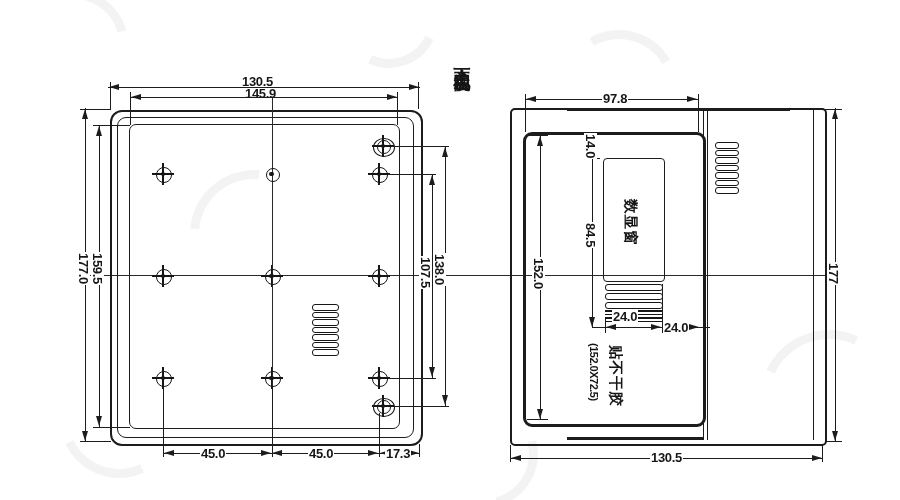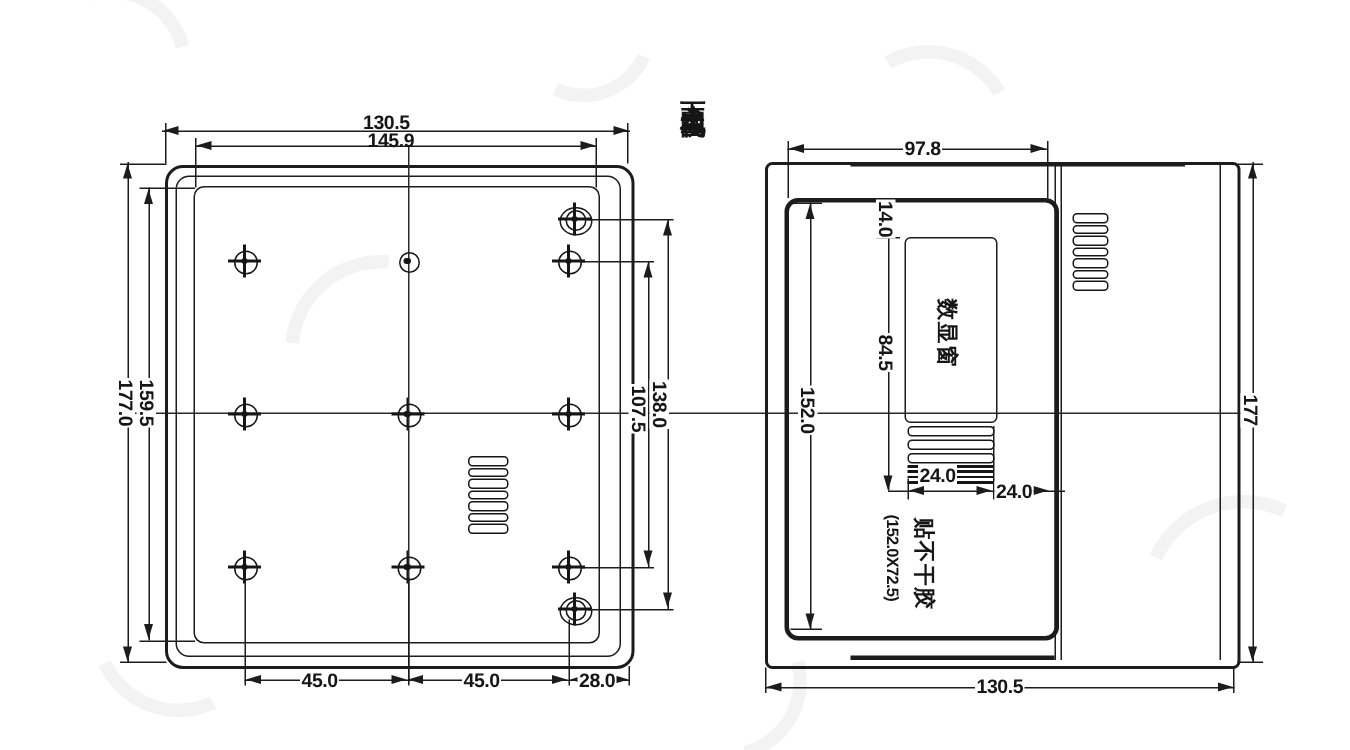--- a/index.html
+++ b/index.html
@@ -196,21 +196,21 @@
 
   <div class="hl" style="left:163px;top:453px;width:257px"></div>
   <div class="ar l" style="left:164px;top:450px"></div>
   <div class="ar r" style="left:261px;top:450px"></div>
   <div class="ar l" style="left:272px;top:450px"></div>
   <div class="ar r" style="left:368px;top:450px"></div>
   <div class="ar l" style="left:380px;top:450px"></div>
   <div class="ar r" style="left:409px;top:450px"></div>
   <div class="lbl" style="left:200px;top:447px">45.0</div>
   <div class="lbl" style="left:308px;top:447px">45.0</div>
-  <div class="lbl" style="left:385px;top:447px">28.0</div>
+  <div class="lbl" style="left:385px;top:447px">17.3</div>
 
   <div class="box" style="left:510px;top:108px;width:313px;height:334px;border-radius:5px"></div>
   <div class="hl thick" style="left:567px;top:108px;width:223px"></div>
   <div class="hl thick" style="left:567px;top:437px;width:136px"></div>
   <div class="vl" style="left:703px;top:110px;height:330px"></div>
   <div class="vl" style="left:707px;top:110px;height:330px"></div>
   <div class="vl" style="left:813px;top:110px;height:330px"></div>
   <div class="box b3" style="left:523px;top:132px;width:177px;height:289px;border-radius:9px"></div>
 
   <div class="box b15" style="left:603px;top:158px;width:60px;height:122px;border-radius:4px"></div>

